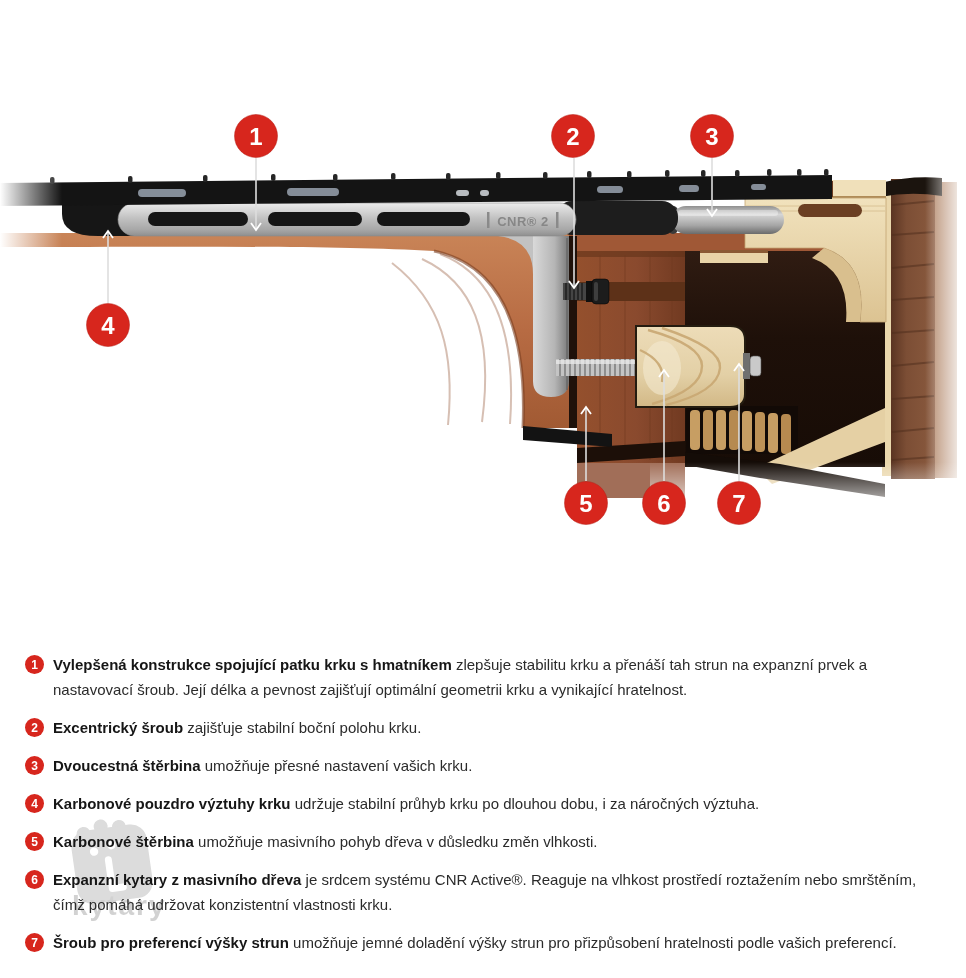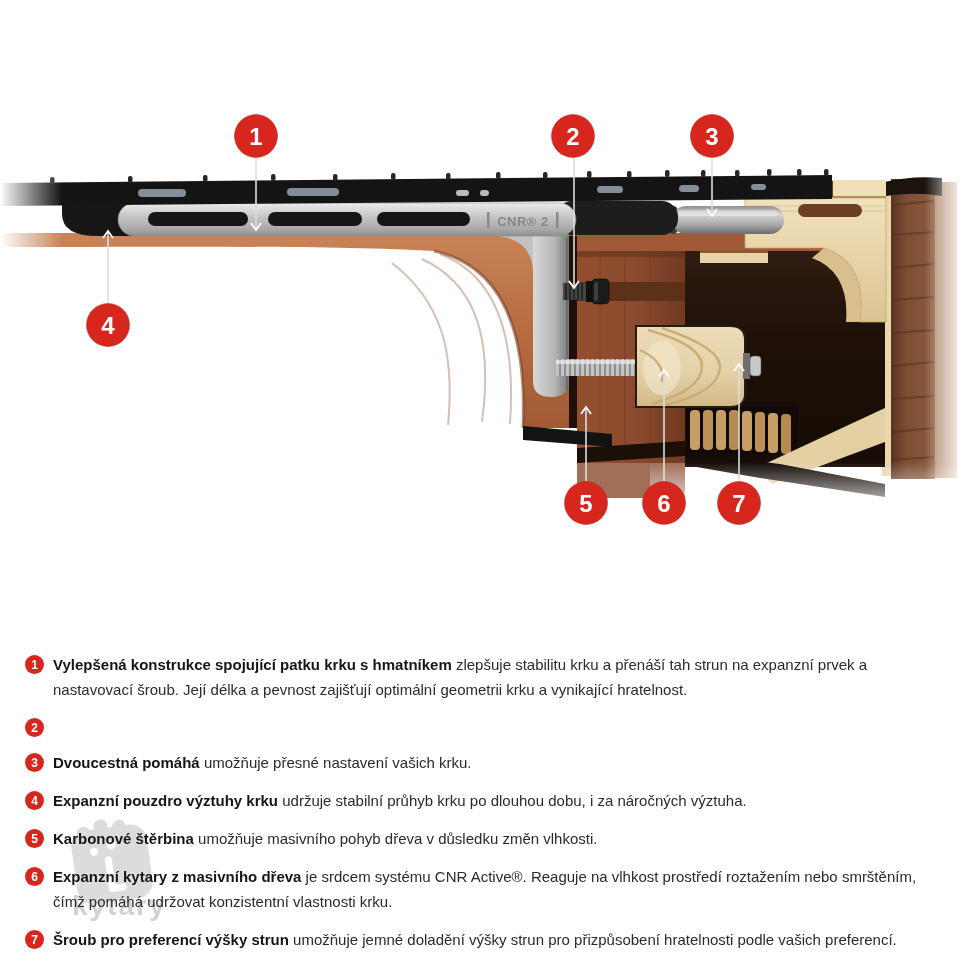--- a/index.html
+++ b/index.html
@@ -350,28 +350,29 @@
     <span class="wm-text">kytary</span>
   </div>
 
   <div class="legend">
     <div class="lrow">
       <span class="lnum">1</span>
       <p class="ltext"><b>Vylepšená konstrukce spojující patku krku s hmatníkem</b><span> zlepšuje stabilitu krku a přenáší tah strun na expanzní prvek a nastavovací šroub. Její délka a pevnost zajišťují optimální geometrii krku a vynikající hratelnost.</span></p>
     </div>
     <div class="lrow">
       <span class="lnum">2</span>
+      <p class="ltext"><b>Excentrický šroub</b><span> zajišťuje stabilní boční polohu krku.</span></p>
     </div>
     <div class="lrow">
       <span class="lnum">3</span>
-      <p class="ltext"><b>Dvoucestná pomáhá</b><span> umožňuje přesné nastavení vašich krku.</span></p>
+      <p class="ltext"><b>Dvoucestná štěrbina</b><span> umožňuje přesné nastavení vašich krku.</span></p>
     </div>
     <div class="lrow">
       <span class="lnum">4</span>
-      <p class="ltext"><b>Expanzní pouzdro výztuhy krku</b><span> udržuje stabilní průhyb krku po dlouhou dobu, i za náročných výztuha.</span></p>
+      <p class="ltext"><b>Karbonové pouzdro výztuhy krku</b><span> udržuje stabilní průhyb krku po dlouhou dobu, i za náročných výztuha.</span></p>
     </div>
     <div class="lrow">
       <span class="lnum">5</span>
       <p class="ltext"><b>Karbonové štěrbina</b><span> umožňuje masivního pohyb dřeva v důsledku změn vlhkosti.</span></p>
     </div>
     <div class="lrow">
       <span class="lnum">6</span>
       <p class="ltext"><b>Expanzní kytary z masivního dřeva</b><span> je srdcem systému CNR Active®. Reaguje na vlhkost prostředí roztažením nebo smrštěním, čímž pomáhá udržovat konzistentní vlastnosti krku.</span></p>
     </div>
     <div class="lrow">

